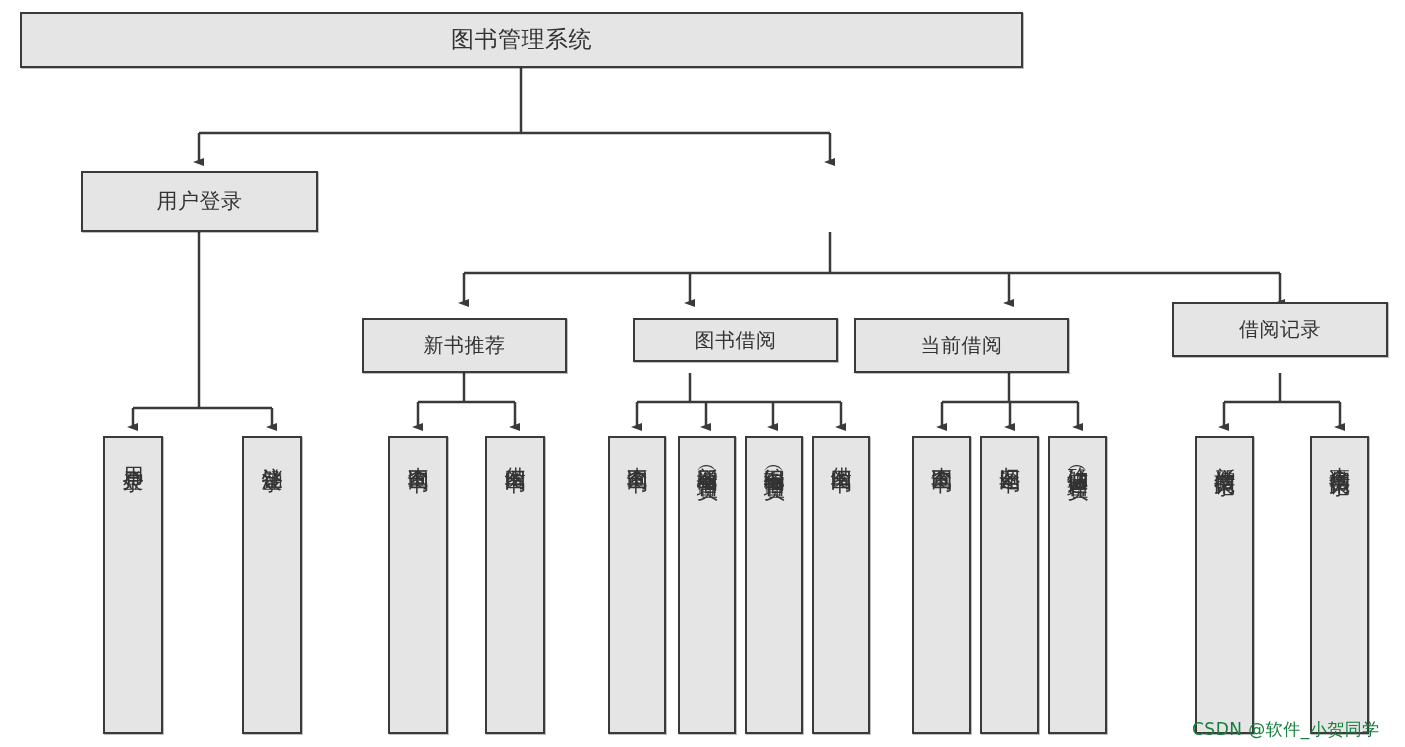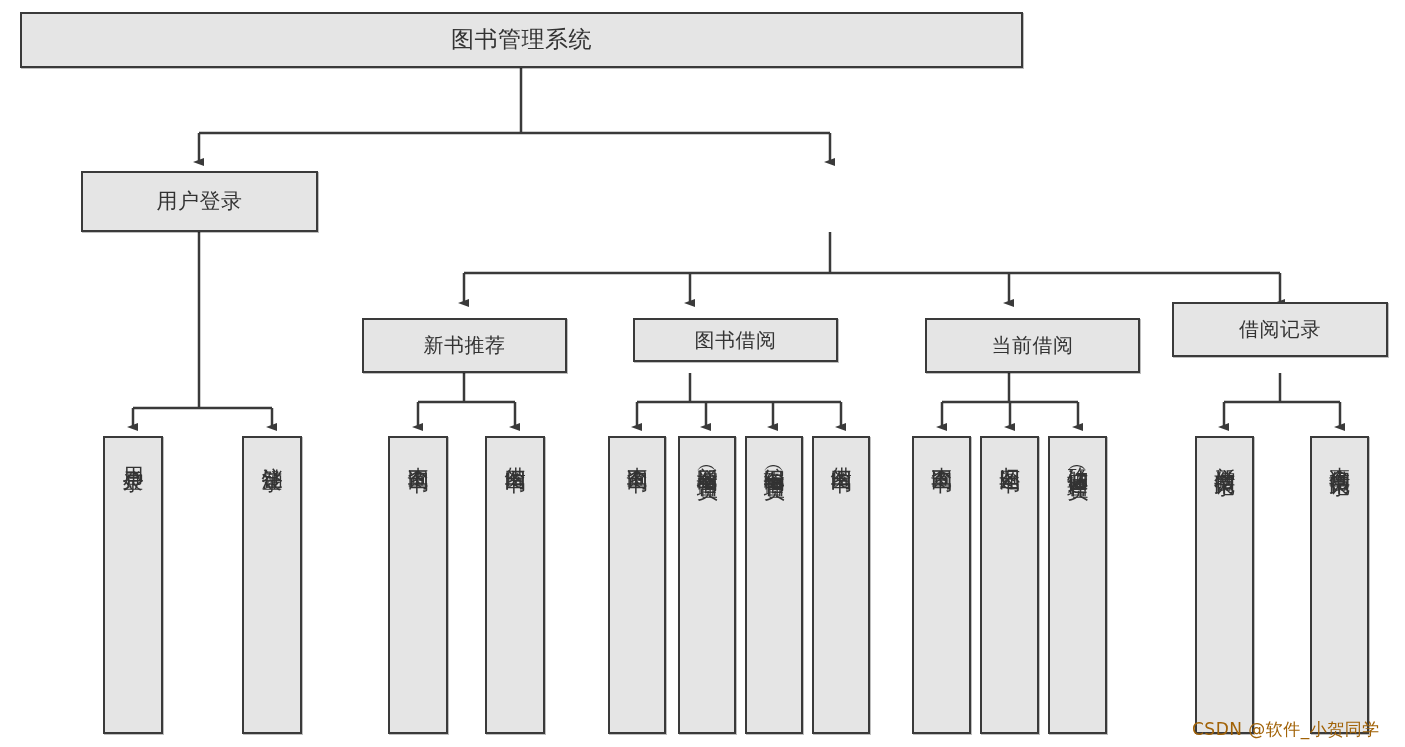--- a/index.html
+++ b/index.html
@@ -46,21 +46,21 @@
   }
   .node.leaf .label{
     writing-mode:vertical-rl;
     text-orientation:upright;
     font-size:21px;
     line-height:1.08;
     letter-spacing:2px;
   }
   .watermark{
     position:absolute;
-    color:#a16207;
+    color:#15803d;
     font-size:17px;
     letter-spacing:0.5px;
     white-space:nowrap;
     user-select:none;
   }
 </style>
 </head>
 <body>
 
 <div id="canvas">
@@ -124,21 +124,21 @@
   <div class="node lvl1" style="left:81px;top:171px;width:237px;height:61px;">
     <span class="label">用户登录</span>
   </div>
 
   <div class="node lvl2" style="left:362px;top:318px;width:205px;height:55px;">
     <span class="label">新书推荐</span>
   </div>
   <div class="node lvl2" style="left:633px;top:318px;width:205px;height:44px;">
     <span class="label">图书借阅</span>
   </div>
-  <div class="node lvl2" style="left:925px;top:318px;width:215px;height:55px;">
+  <div class="node lvl2" style="left:854px;top:318px;width:215px;height:55px;">
     <span class="label">当前借阅</span>
   </div>
   <div class="node lvl2" style="left:1172px;top:302px;width:216px;height:55px;">
     <span class="label">借阅记录</span>
   </div>
 
   <div class="node leaf" style="left:103px;top:436px;width:60px;height:298px;">
     <span class="label">用户登录</span>
   </div>
   <div class="node leaf" style="left:242px;top:436px;width:60px;height:298px;">

